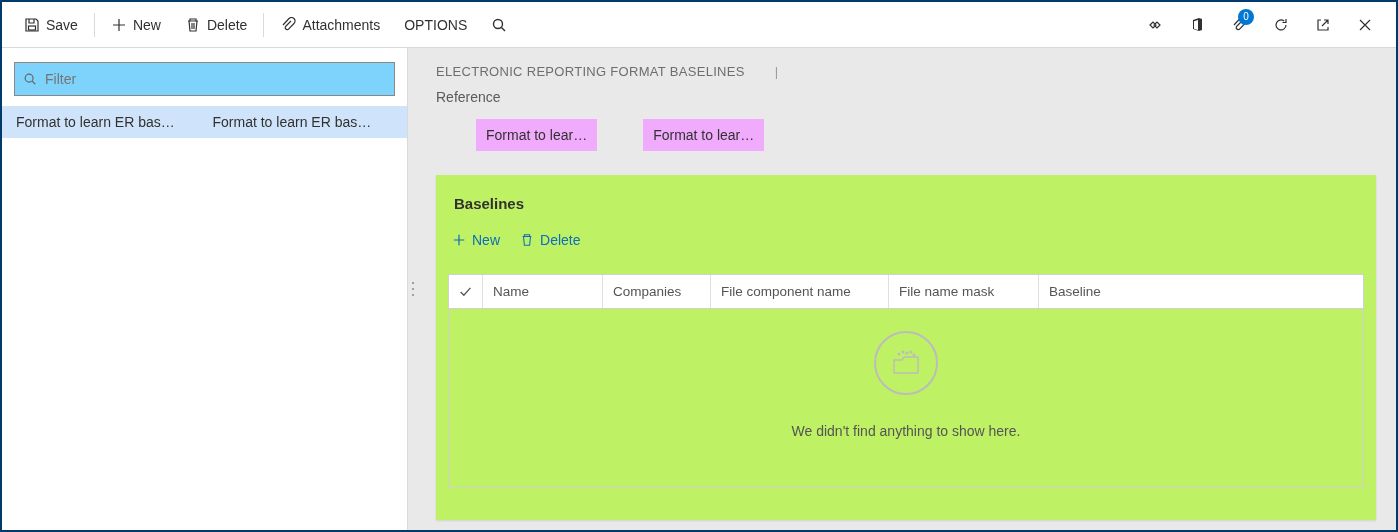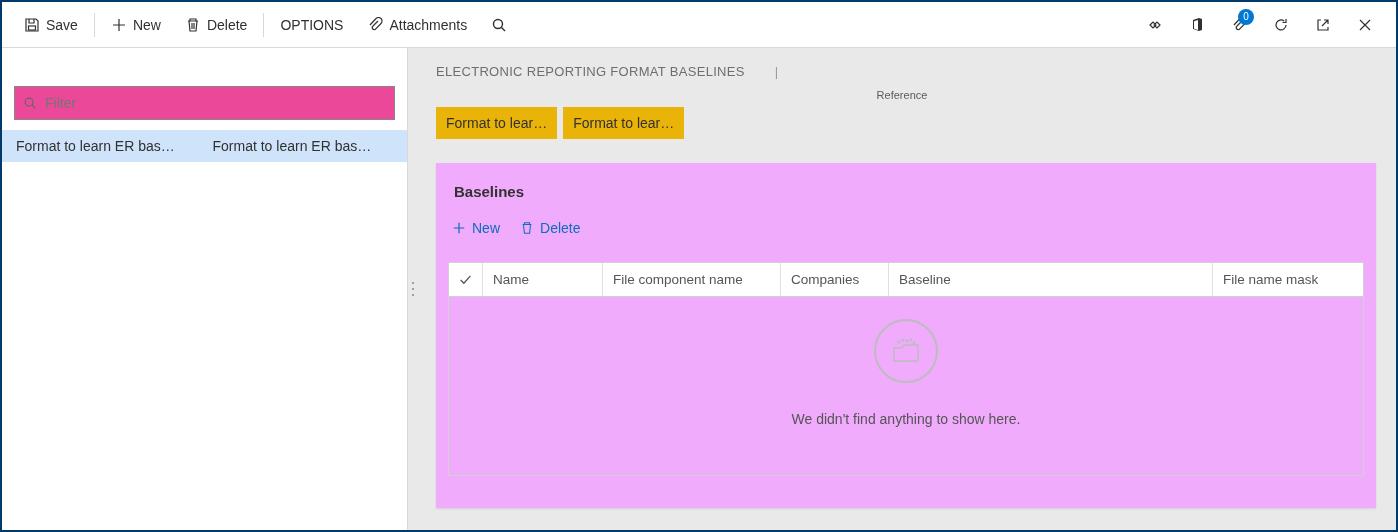--- a/index.html
+++ b/index.html
@@ -93,22 +93,21 @@
   .filter-wrap {
     padding: 14px 12px 10px 12px;
   }
   .filter-box {
     display: flex;
     align-items: center;
     height: 34px;
     border: 1px solid #8a8886;
     padding: 0 8px;
     gap: 8px;
-    background: #ec4899;
-    margin-top: 24px;
+    background: #7dd3fc;
   }
   .filter-box input {
     flex: 1;
     border: none;
     outline: none;
     font-size: 14px;
     color: #323130;
     background: transparent;
   }
   .list {
@@ -160,45 +159,45 @@
     gap: 30px;
     color: #6e6e6e;
     font-size: 13px;
     letter-spacing: 0.3px;
   }
   .bc-sep { color: #9a9a9a; }
   .ref-section {
     padding: 0 28px 12px 28px;
   }
   .ref-label {
-    font-size: 11px;
+    font-size: 14px;
     color: #5a5a5a;
-    margin-bottom: 6px;
-    text-align: center;
+    margin-bottom: 14px;
   }
   .ref-boxes {
     display: flex;
     gap: 6px;
   }
   .ref-box {
-    background: #eab308;
+    background: #f0abfc;
     height: 32px;
     display: flex;
     align-items: center;
     padding: 0 10px;
     min-width: 110px;
     white-space: nowrap;
     overflow: hidden;
     text-overflow: ellipsis;
     font-size: 14px;
     color: #323130;
+    margin-left: 40px;
   }
 
   .card {
-    background: #f0abfc;
+    background: #bef264;
     margin: 12px 20px 20px 28px;
     box-shadow: 0 1px 2px rgba(0,0,0,0.1);
     padding: 0 0 20px 0;
   }
   .card-header {
     font-weight: 600;
     font-size: 15px;
     padding: 20px 18px 6px 18px;
   }
   .card-toolbar {
@@ -284,27 +283,27 @@
       <span>New</span>
     </div>
     <div class="act-btn">
       <svg class="act-icon" viewBox="0 0 16 16" fill="none" stroke="#323130" stroke-width="1.2">
         <path d="M3 4h10M5 4V2h6v2M4 4l1 10h6l1-10M7 6v6M9 6v6"></path>
       </svg>
       <span>Delete</span>
     </div>
     <div class="sep"></div>
     <div class="act-btn">
-      <span>OPTIONS</span>
-    </div>
-    <div class="act-btn">
       <svg class="act-icon" viewBox="0 0 16 16" fill="none" stroke="#323130" stroke-width="1.2">
         <path d="M11 4l-5 5a2 2 0 102.8 2.8L14 6.5a3.5 3.5 0 00-5-5L3 8"></path>
       </svg>
       <span>Attachments</span>
+    </div>
+    <div class="act-btn">
+      <span>OPTIONS</span>
     </div>
     <div class="act-btn">
       <svg class="act-icon" viewBox="0 0 16 16" fill="none" stroke="#323130" stroke-width="1.4">
         <circle cx="7" cy="7" r="4.5"></circle>
           <path d="M10.5 10.5L14 14"></path>
       </svg>
     </div>
 
     <div class="spacer"></div>
 
@@ -402,24 +401,24 @@
         </div>
 
         <div class="grid">
           <div class="grid-head">
             <div class="gh-cell gh-check">
               <svg width="14" height="14" viewBox="0 0 16 16" fill="none" stroke="#555" stroke-width="1.6">
                 <path d="M2 8l4 4 8-9"></path>
               </svg>
             </div>
             <div class="gh-cell gh-name">Name</div>
+            <div class="gh-cell gh-co">Companies</div>
             <div class="gh-cell gh-comp">File component name</div>
-            <div class="gh-cell gh-co">Companies</div>
+            <div class="gh-cell gh-mask">File name mask</div>
             <div class="gh-cell gh-base">Baseline</div>
-            <div class="gh-cell gh-mask">File name mask</div>
           </div>
           <div class="grid-empty">
             <div class="empty-illust">
               <svg width="34" height="34" viewBox="0 0 34 34" fill="none" stroke="#bcbcbc" stroke-width="1.4">
                 <path d="M5 14h8l2-3h14v16H5V14z"></path>
                 <circle cx="10" cy="8" r="0.8" fill="#bcbcbc"></circle>
                 <circle cx="14" cy="6" r="0.8" fill="#bcbcbc"></circle>
                 <circle cx="18" cy="7" r="0.8" fill="#bcbcbc"></circle>
                 <circle cx="22" cy="6" r="0.8" fill="#bcbcbc"></circle>
                 <circle cx="25" cy="9" r="0.8" fill="#bcbcbc"></circle>

